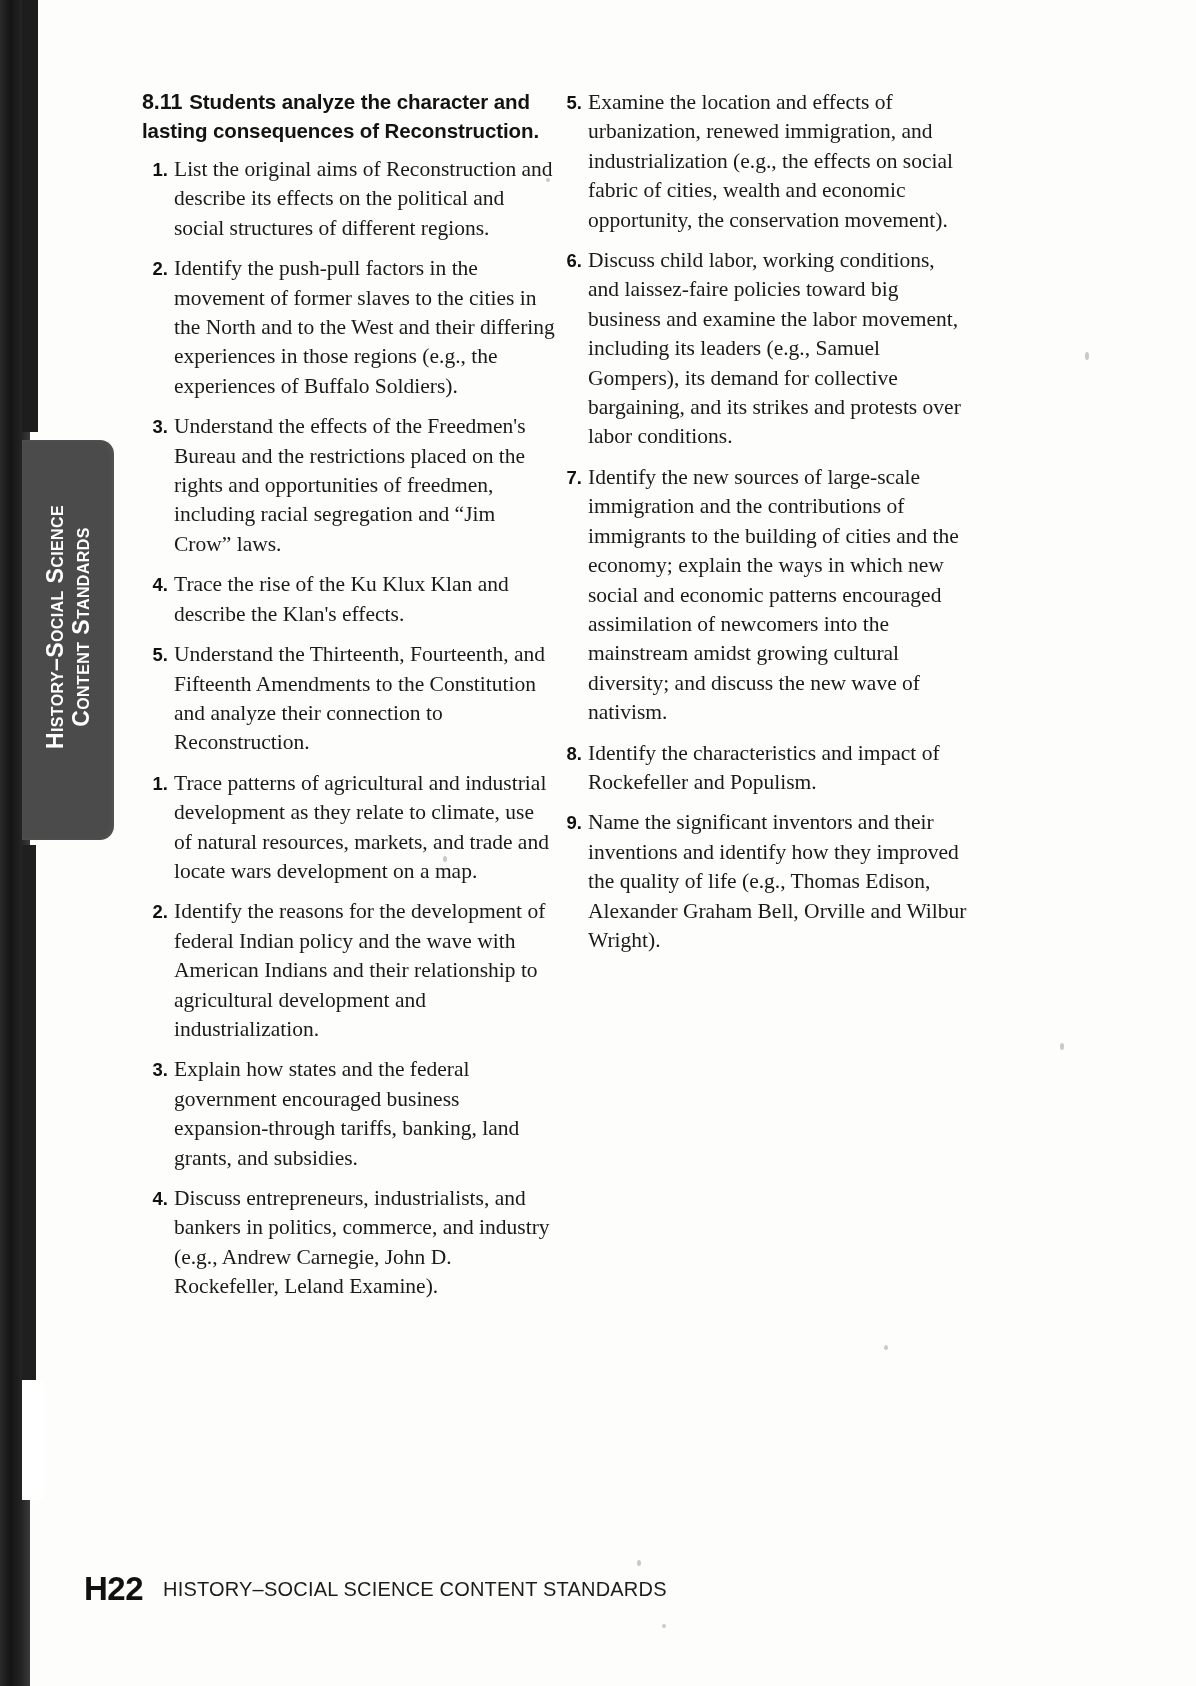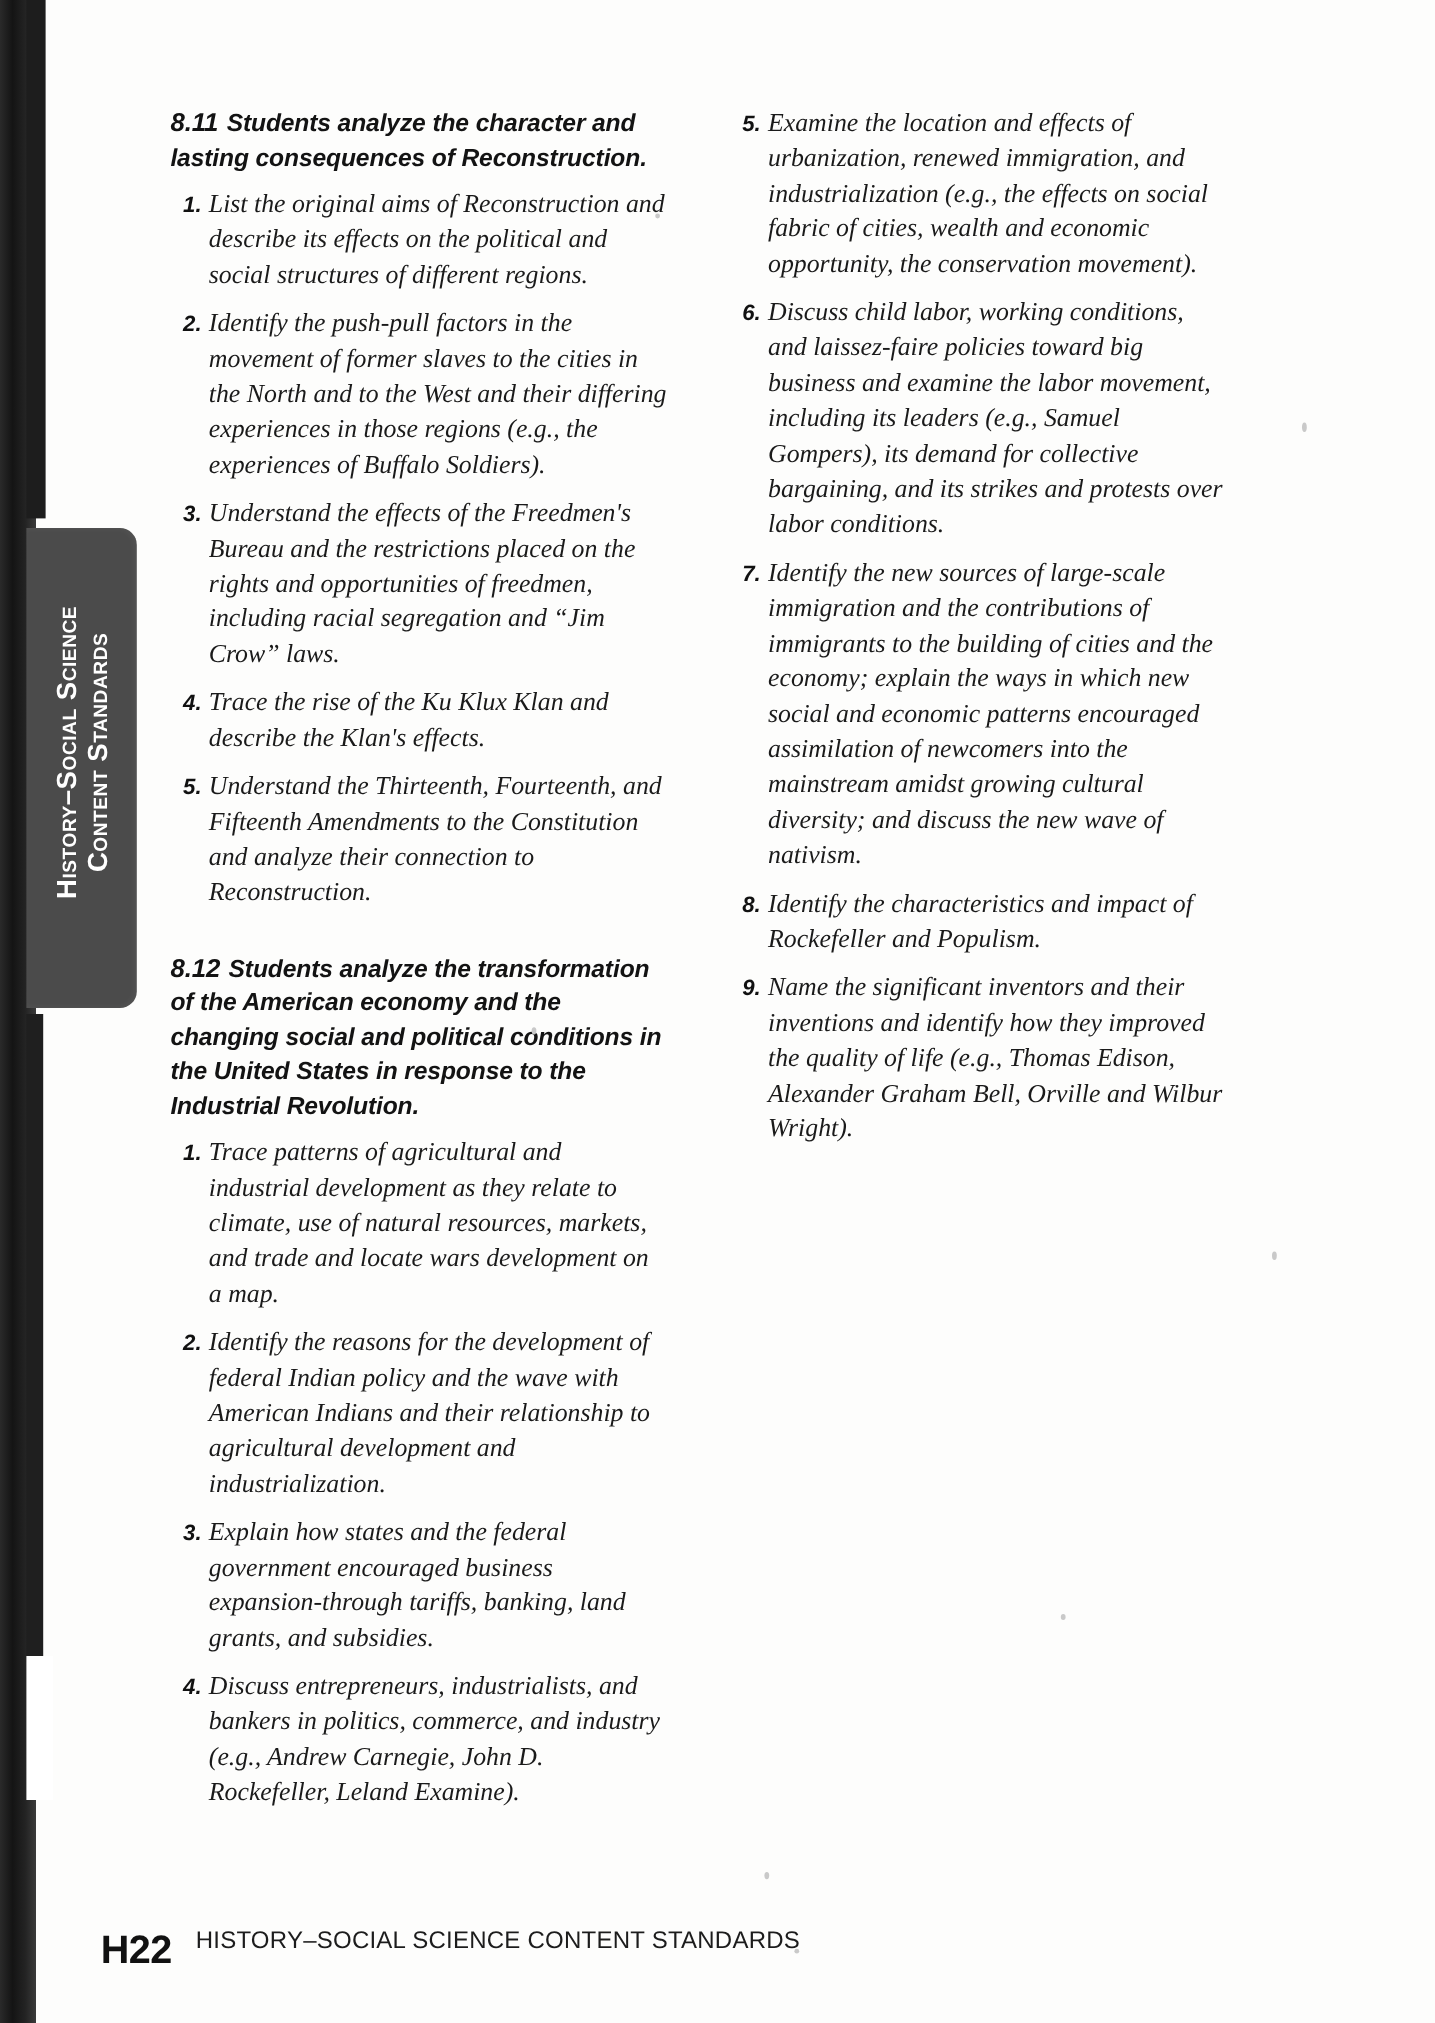--- a/index.html
+++ b/index.html
@@ -87,22 +87,20 @@
     padding-left: 26px;
   }
 
   
   .columns {
     position: absolute;
     left: 142px;
     top: 88px;
     width: 880px;
     display: flex;
-    gap: 52px;
-    font-style: italic;
   }
   .col {
     width: 414px;
   }
 
   .std-head {
     font-family: "Liberation Sans", "DejaVu Sans", sans-serif;
     font-weight: bold;
     font-size: 20.5px;
     line-height: 28.5px;
@@ -148,23 +146,22 @@
     display: block;
     white-space: pre-line;
   }
 
   
   .footer {
     position: absolute;
     left: 84px;
     top: 1570px;
     display: flex;
-    align-items: flex-start;
+    align-items: center;
     gap: 20px;
-    margin-top: 36px;
   }
   .folio {
     font-family: "Liberation Sans", "DejaVu Sans", sans-serif;
     font-weight: bold;
     font-size: 33px;
     color: #111111;
     letter-spacing: -0.5px;
   }
   .footer-title {
     font-family: "Liberation Sans", "DejaVu Sans", sans-serif;
@@ -221,23 +218,20 @@
         <li>
           <span class="marker">4.</span>
           <span class="body">Trace the rise of the Ku Klux Klan and describe the Klan's effects.</span>
         </li>
         <li>
           <span class="marker">5.</span>
           <span class="body">Understand the Thirteenth, Fourteenth, and Fifteenth Amendments to the Constitution and analyze their connection to Reconstruction.</span>
         </li>
       </ol>
 
-      <h2 class="std-head second">
-        <span class="num">8.12</span><span>Students analyze the transformation of the American economy and the changing social and political conditions in the United States in response to the Industrial Revolution.</span>
-      </h2>
 
       <ol class="std-list">
         <li>
           <span class="marker">1.</span>
           <span class="body">Trace patterns of agricultural and industrial development as they relate to climate, use of natural resources, markets, and trade and locate wars development on a map.</span>
         </li>
         <li>
           <span class="marker">2.</span>
           <span class="body">Identify the reasons for the development of federal Indian policy and the wave with American Indians and their relationship to agricultural development and industrialization.</span>
         </li>

